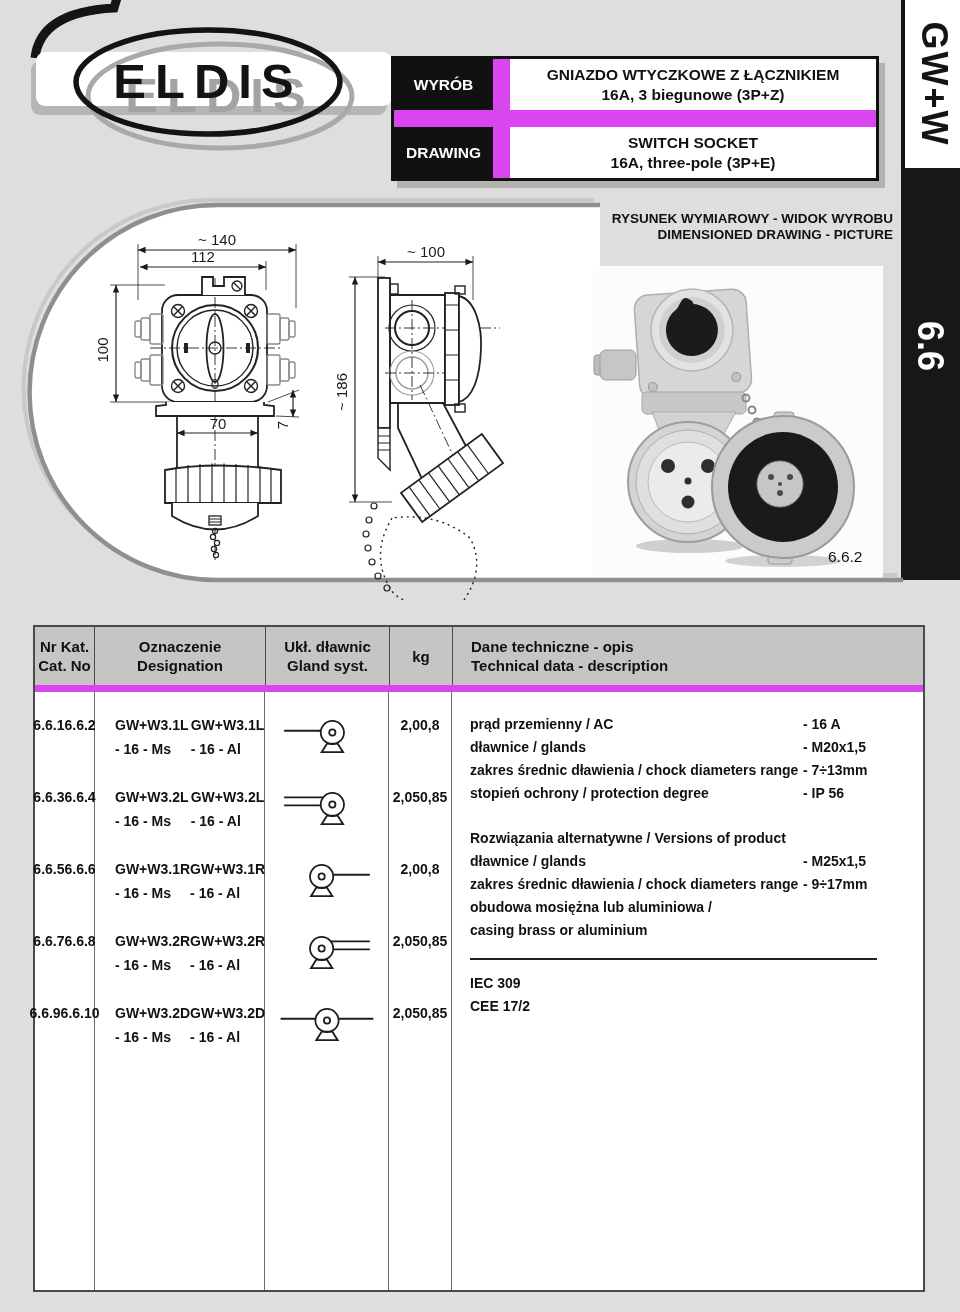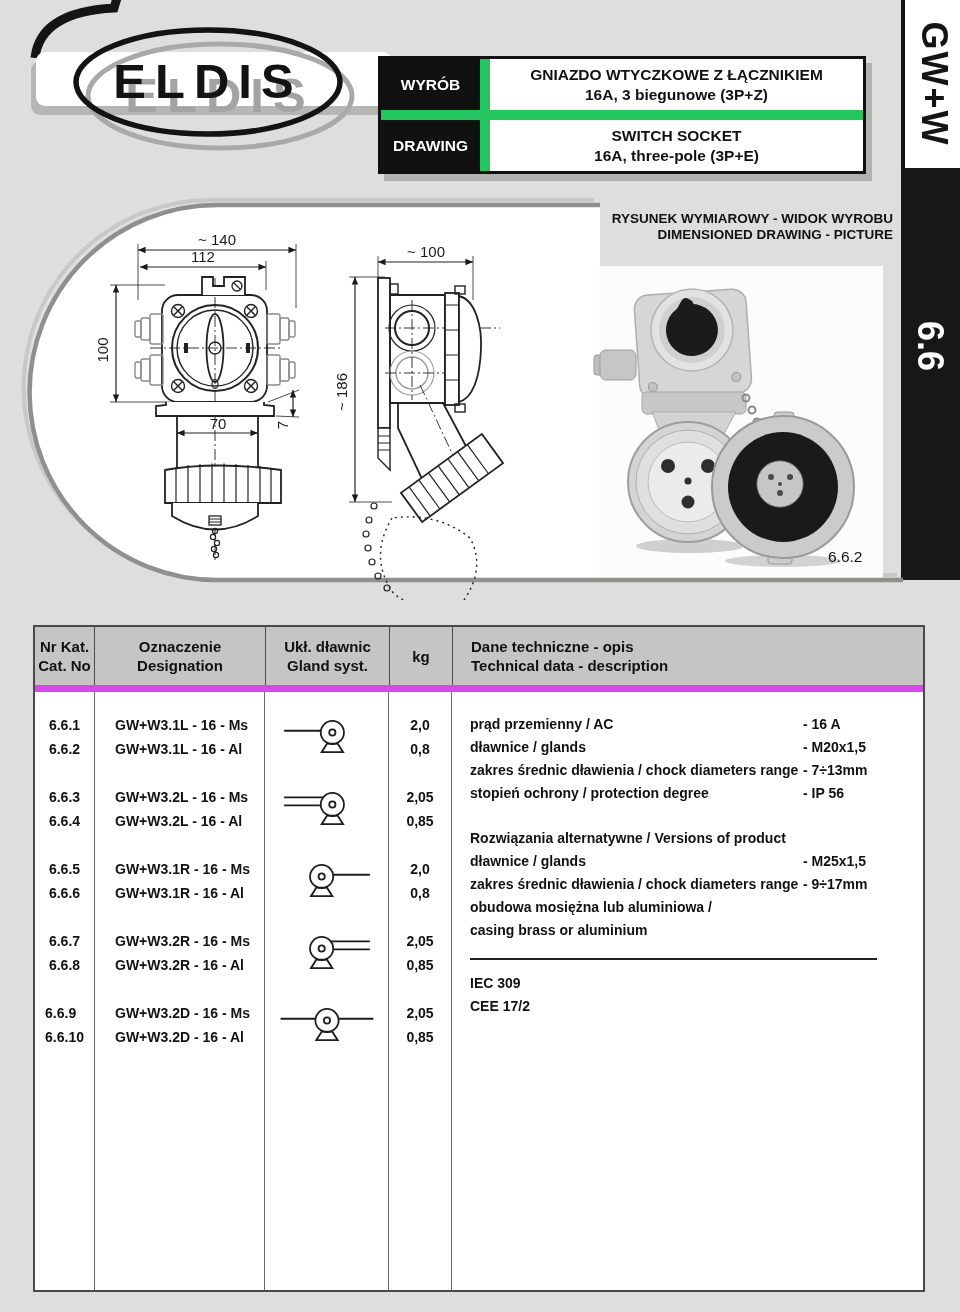--- a/index.html
+++ b/index.html
@@ -6,22 +6,22 @@
   .page{position:relative;width:960px;height:1312px;background:#dedede;overflow:hidden;
         font-family:"Liberation Sans",sans-serif;color:#111;}
   svg text{font-family:"Liberation Sans",sans-serif;}
 
   
   .corner-arc{position:absolute;left:18px;top:0;}
   .band-sh{position:absolute;left:31px;top:61px;width:356px;height:54px;background:#b6b6b4;border-radius:9px;}
   .band{position:absolute;left:36px;top:52px;width:356px;height:54px;background:#fff;border-radius:9px;}
   .logo-svg{position:absolute;left:58px;top:10px;}
 
-  .prod-table{position:absolute;left:378px;top:56px;width:482px;border:3px solid #111;background:#22c55e;
-              box-shadow:6px 7px 0 #b2b2b0;display:grid;grid-template-columns:99px 1fr;gap:10px;}
+  .prod-table{position:absolute;left:391px;top:56px;width:482px;border:3px solid #111;background:#d946ef;
+              box-shadow:6px 7px 0 #b2b2b0;display:grid;grid-template-columns:99px 1fr;gap:17px;}
   .pt-label{background:#111;color:#fff;display:flex;align-items:center;justify-content:center;
             font-weight:bold;font-size:15.5px;height:51px;}
   .pt-val{background:#fff;display:flex;flex-direction:column;justify-content:center;align-items:center;
           font-weight:bold;font-size:15.5px;line-height:20px;text-align:center;}
 
   .tab-series{position:absolute;left:901px;top:0;width:59px;height:168px;background:#fff;
               border-left:4px solid #141414;display:flex;align-items:center;justify-content:center;}
   .tab-series span{transform:rotate(90deg);font-weight:bold;font-size:36px;letter-spacing:2px;color:#141414;white-space:nowrap;}
   .tab-section{position:absolute;left:901px;top:168px;width:59px;height:412px;background:#171717;
                display:flex;align-items:center;justify-content:center;}
@@ -38,21 +38,21 @@
              background:#fff;display:flex;flex-direction:column;}
   .cat-head{display:flex;height:58px;background:#c5c5c3;border-bottom:7px solid #d946ef;flex:none;}
   .hcell{border-right:1px solid #4a4a4a;display:flex;flex-direction:column;justify-content:center;align-items:center;
          font-weight:bold;font-size:15px;line-height:19px;}
   .hc1{width:59px;flex:none;} .hc2{width:170px;flex:none;} .hc3{width:123px;flex:none;} .hc4{width:62px;flex:none;}
   .hc5{flex:1;border-right:none;align-items:flex-start;padding-left:18px;}
   .cat-body{flex:1;display:flex;min-height:0;font-weight:bold;font-size:14px;}
   .bcol{border-right:1px solid #6a6a6a;display:flex;flex-direction:column;align-items:center;padding-top:21px;flex:none;}
   .bc1{width:59px;} .bc2{width:170px;align-items:flex-start;padding-left:20px;box-sizing:border-box;} .bc3{width:123px;} .bc4{width:62px;}
   .bc5{flex:1;border-right:none;display:block;padding:21px 18px 0 18px;box-sizing:border-box;}
-  .pair{height:48px;margin-bottom:24px;display:flex;flex-direction:column;justify-content:space-between;flex:none;}
+  .pair{height:48px;margin-bottom:24px;display:flex;flex-direction:row;justify-content:space-between;flex:none;}
   .pair div{line-height:24px;}
   .icon-pair{height:48px;margin-bottom:24px;display:flex;align-items:center;justify-content:center;flex:none;}
   .gland-icon{width:100px;height:40px;}
   .spec{display:flex;line-height:23px;}
   .spec .lab{flex:1;} .spec .val{width:102px;flex:none;}
   .alt-title{margin-top:22px;line-height:23px;}
   .tech-hr{border:none;border-top:2px solid #222;margin:16px 28px 12px 0;}
   .std{line-height:23px;}
 </style>
 </head>

